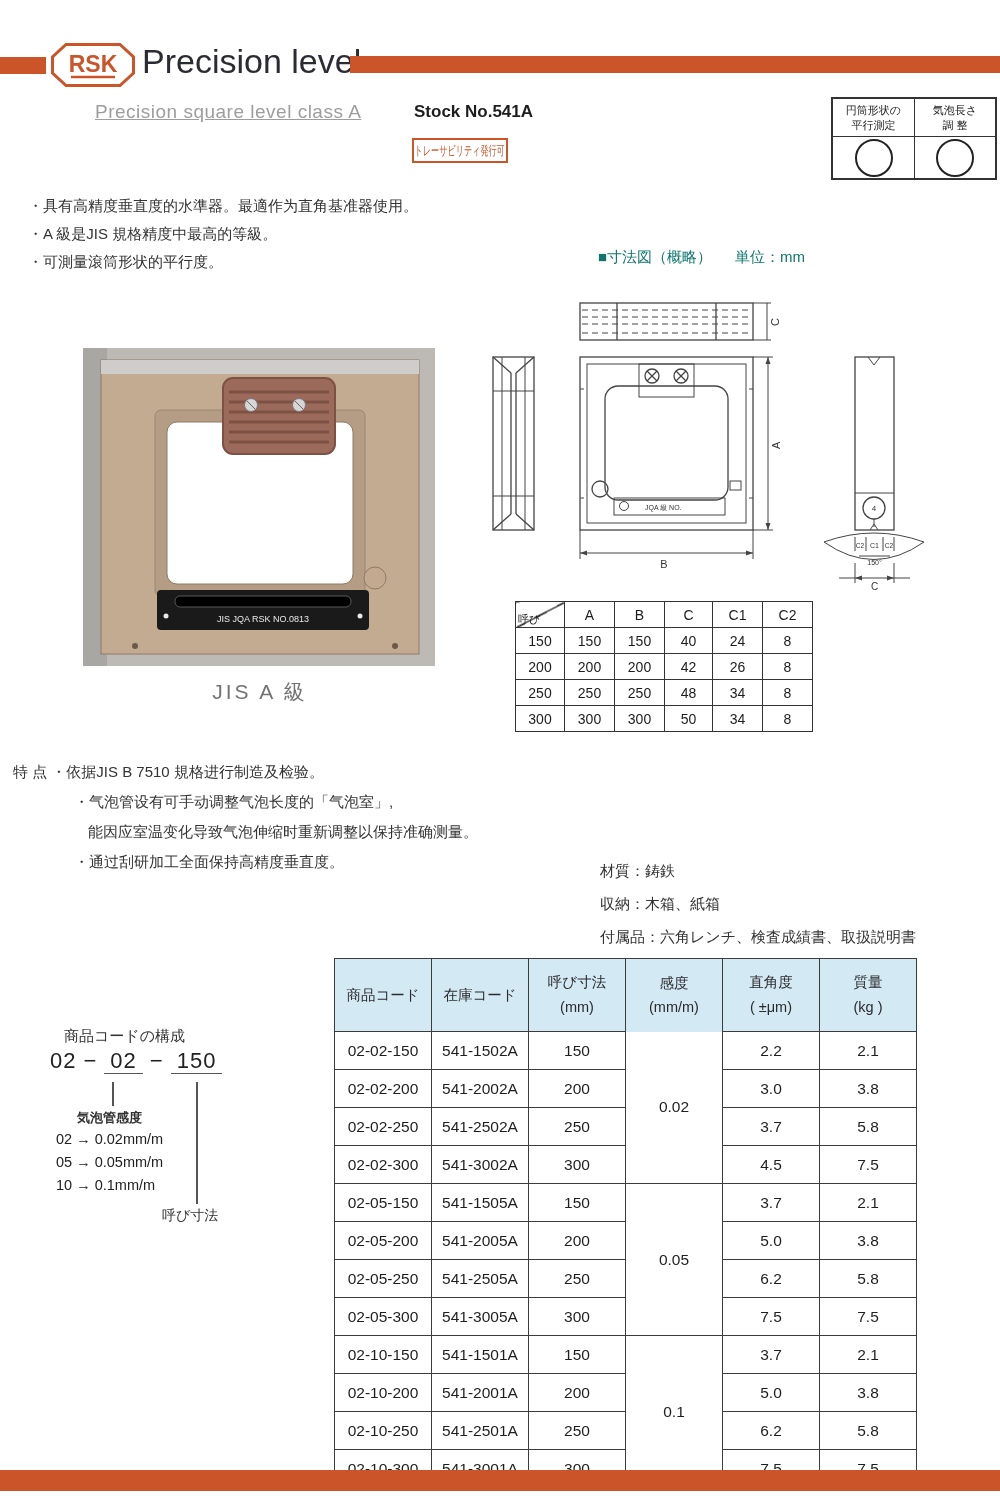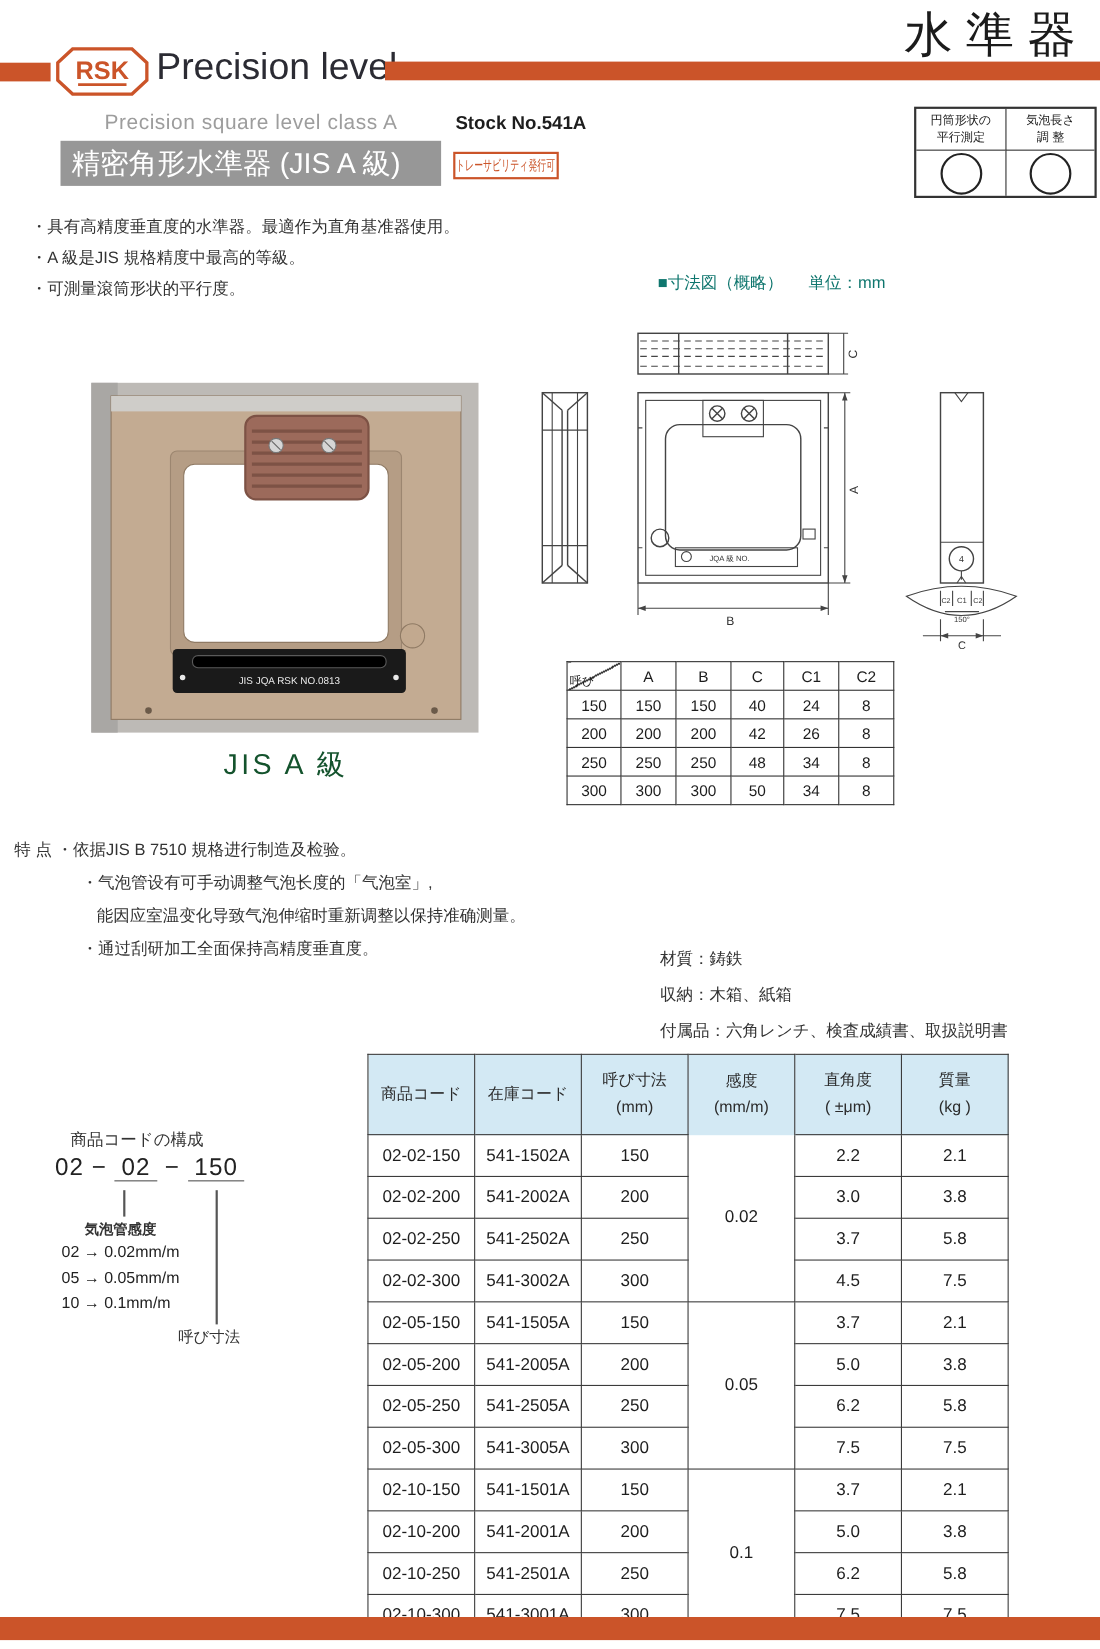--- a/index.html
+++ b/index.html
@@ -10,41 +10,41 @@
   
   .suijunki{top:2px;right:10px;font-size:44px;font-weight:500;letter-spacing:12px;color:#1b1b1b;z-index:3;
             text-shadow:2px 0 0 #fff,-2px 0 0 #fff,0 2px 0 #fff;}
   .bar{background:var(--accent-orange,#cb5429);z-index:1;}
   .bar-left{left:0;top:57px;width:46px;height:17px;}
   .bar-main{left:350px;top:56px;width:650px;height:17px;}
   .bar-bottom{left:0;top:1470px;width:1000px;height:21px;}
   .logo{left:49px;top:41px;}
   .brand-text{left:142px;top:42px;font-size:34px;color:#2b2b33;}
 
-  .subtitle-en{left:95px;top:101px;font-size:19px;color:#9d9d9d;letter-spacing:.5px;}
+  .subtitle-en{left:95px;top:101px;font-size:19px;color:#9d9d9d;letter-spacing:.5px;text-decoration:underline;}
   .stock-no{left:414px;top:102px;font-size:17px;font-weight:bold;color:#1d1d1d;}
   .title-box{left:55px;top:128px;width:346px;height:41px;background:var(--title-gray,#979797);
              color:#fff;font-size:26px;line-height:41px;padding-left:10px;box-sizing:border-box;white-space:nowrap;}
   .trace-box{left:412px;top:138px;width:96px;height:25px;border:2px solid var(--accent-orange,#cb5429);
              color:var(--accent-orange,#cb5429);display:flex;align-items:center;justify-content:center;
              box-sizing:border-box;font-size:13px;overflow:hidden;}
   .trace-box span{display:inline-block;transform:scaleX(.62);transform-origin:center;white-space:nowrap;}
 
   .cap-table{left:831px;top:97px;width:166px;height:83px;border:2px solid #333;box-sizing:border-box;
              display:grid;grid-template-columns:1fr 1fr;grid-template-rows:38px 1fr;}
   .cap-h{border-bottom:1.5px solid #333;font-size:11px;text-align:center;line-height:1.35;padding-top:4px;color:#222;}
   .cap-h.r,.cap-c.r{border-left:1.5px solid #333;}
   .cap-c{display:flex;align-items:center;justify-content:center;}
   .circle-mark{width:34px;height:34px;border:2.5px solid #232323;border-radius:50%;}
 
   .bullet{left:28px;font-size:15px;color:#333;}
   .zufa{left:598px;top:248px;font-size:15px;color:#0f766e;}
   .zufa .unit{position:absolute;left:137px;top:0;white-space:nowrap;}
 
-  .photo-caption{left:75px;top:678px;width:370px;text-align:center;font-size:26px;color:#14532d;letter-spacing:3px;}
+  .photo-caption{left:75px;top:678px;width:370px;text-align:center;font-size:21px;color:#737373;letter-spacing:3px;}
 
   
   .dim-table{left:515px;top:601px;border-collapse:collapse;table-layout:fixed;font-size:14px;color:#1c1c1c;}
   .dim-table td,.dim-table th{border:1.5px solid #333;text-align:center;padding:0;height:25px;font-weight:normal;}
   .dim-table .corner{position:relative;width:48px;
       background:linear-gradient(to bottom right,transparent calc(50% - .8px),#333 calc(50% - .8px),#333 calc(50% + .8px),transparent calc(50% + .8px));}
   .dim-table .corner span{position:absolute;left:2px;bottom:0;font-size:11px;}
 
   .feat{font-size:15px;color:#333;}
   .spec-line{left:600px;font-size:15px;color:#333;}
@@ -68,36 +68,34 @@
   .prod-table th.sendo-h{border-bottom:none;}
   .prod-table td.first-sendo{border-top:none;}
 
   svg text{font-family:"Liberation Sans",sans-serif;}
 </style>
 </head>
 <body>
 
 <div id="page">
 
-  <div class="abs suijunki">水準器</div>
   <div class="abs bar bar-left"></div>
   <div class="abs bar bar-main"></div>
 
   <div class="abs logo">
     <svg width="88" height="48" viewBox="0 0 88 48">
       <polygon points="17,3.5 71,3.5 84.5,16 84.5,32 71,44.5 17,44.5 3.5,32 3.5,16" fill="#fff" stroke="#cb5429" stroke-width="3"></polygon>
       <text x="44" y="30.5" font-size="23" font-weight="bold" fill="#cb5429" text-anchor="middle">RSK</text>
       <line x1="22" y1="36" x2="66" y2="36" stroke="#cb5429" stroke-width="2.5"></line>
     </svg>
   </div>
   <div class="abs brand-text">Precision level</div>
 
   <div class="abs subtitle-en">Precision square level class A</div>
   <div class="abs stock-no">Stock No.541A</div>
-  <div class="abs title-box">精密角形水準器 (JIS A 級)</div>
   <div class="abs trace-box">
     <span>トレーサビリティ発行可</span>
   </div>
 
   <div class="abs bullet" style="top:197px">・具有高精度垂直度的水準器。最適作为直角基准器使用。</div>
 
   <div class="abs cap-table">
     <div class="cap-h">
       <div>円筒形状の</div>
       <div>平行測定</div>

